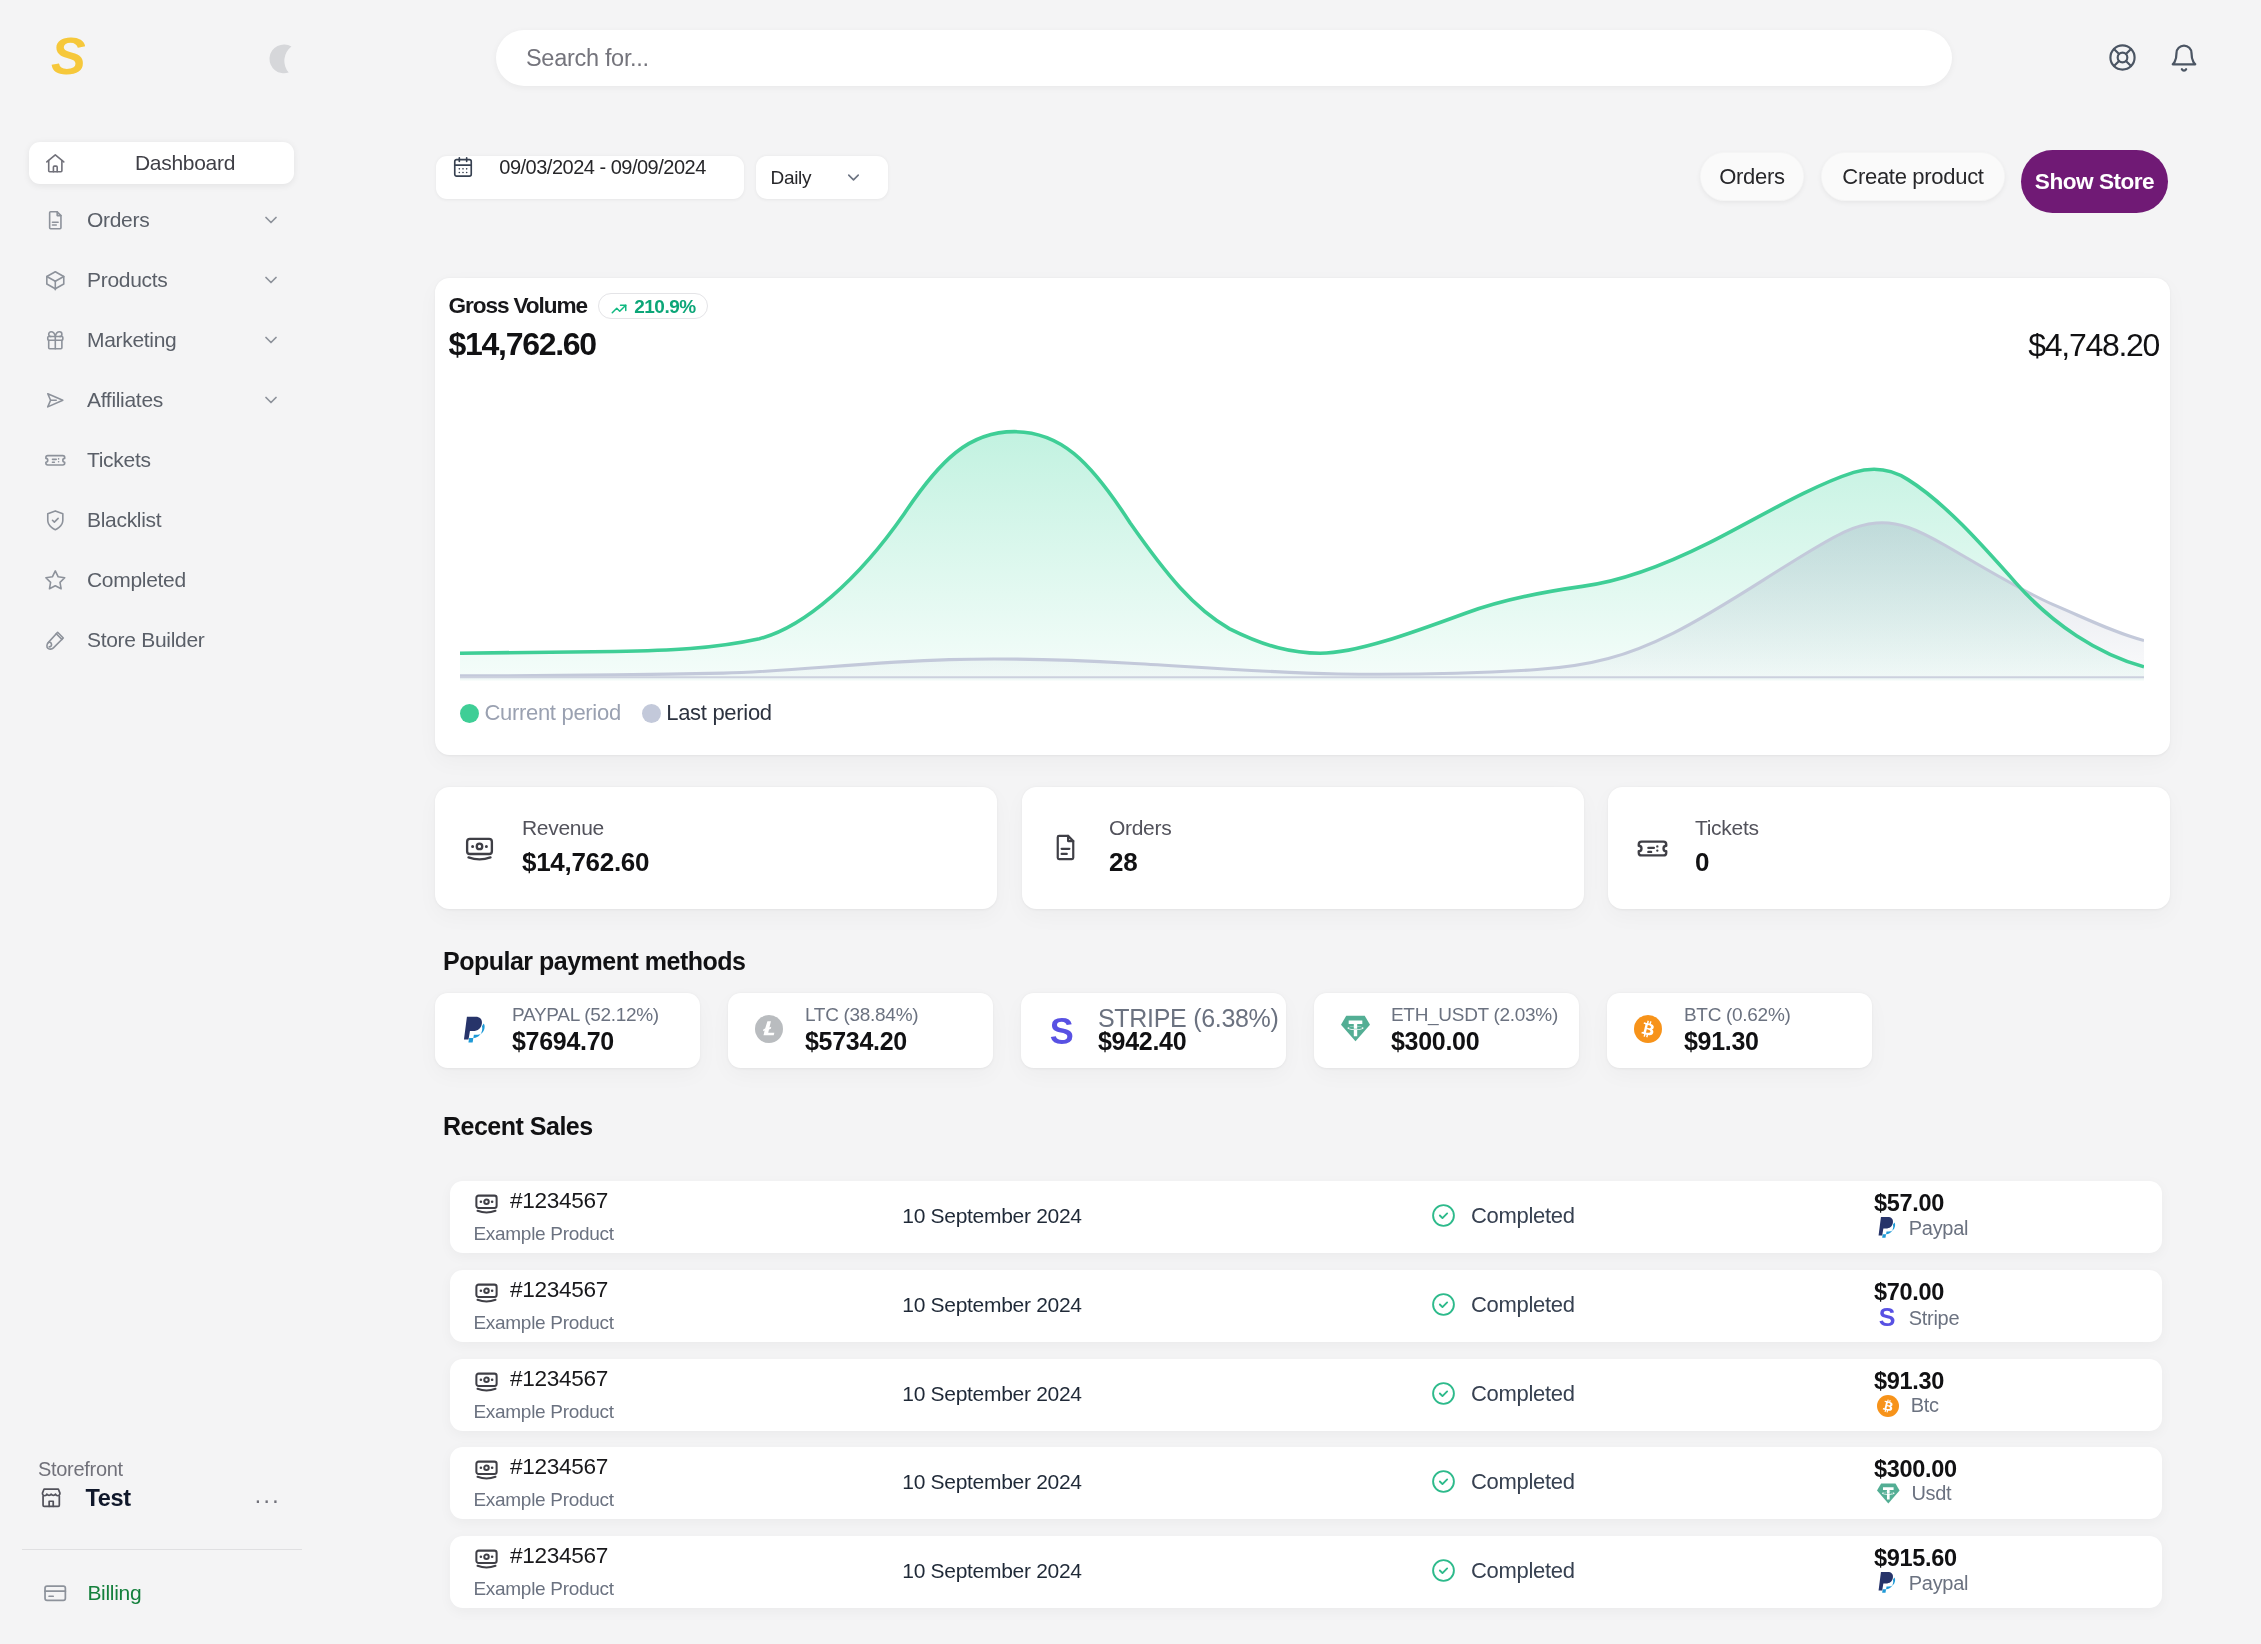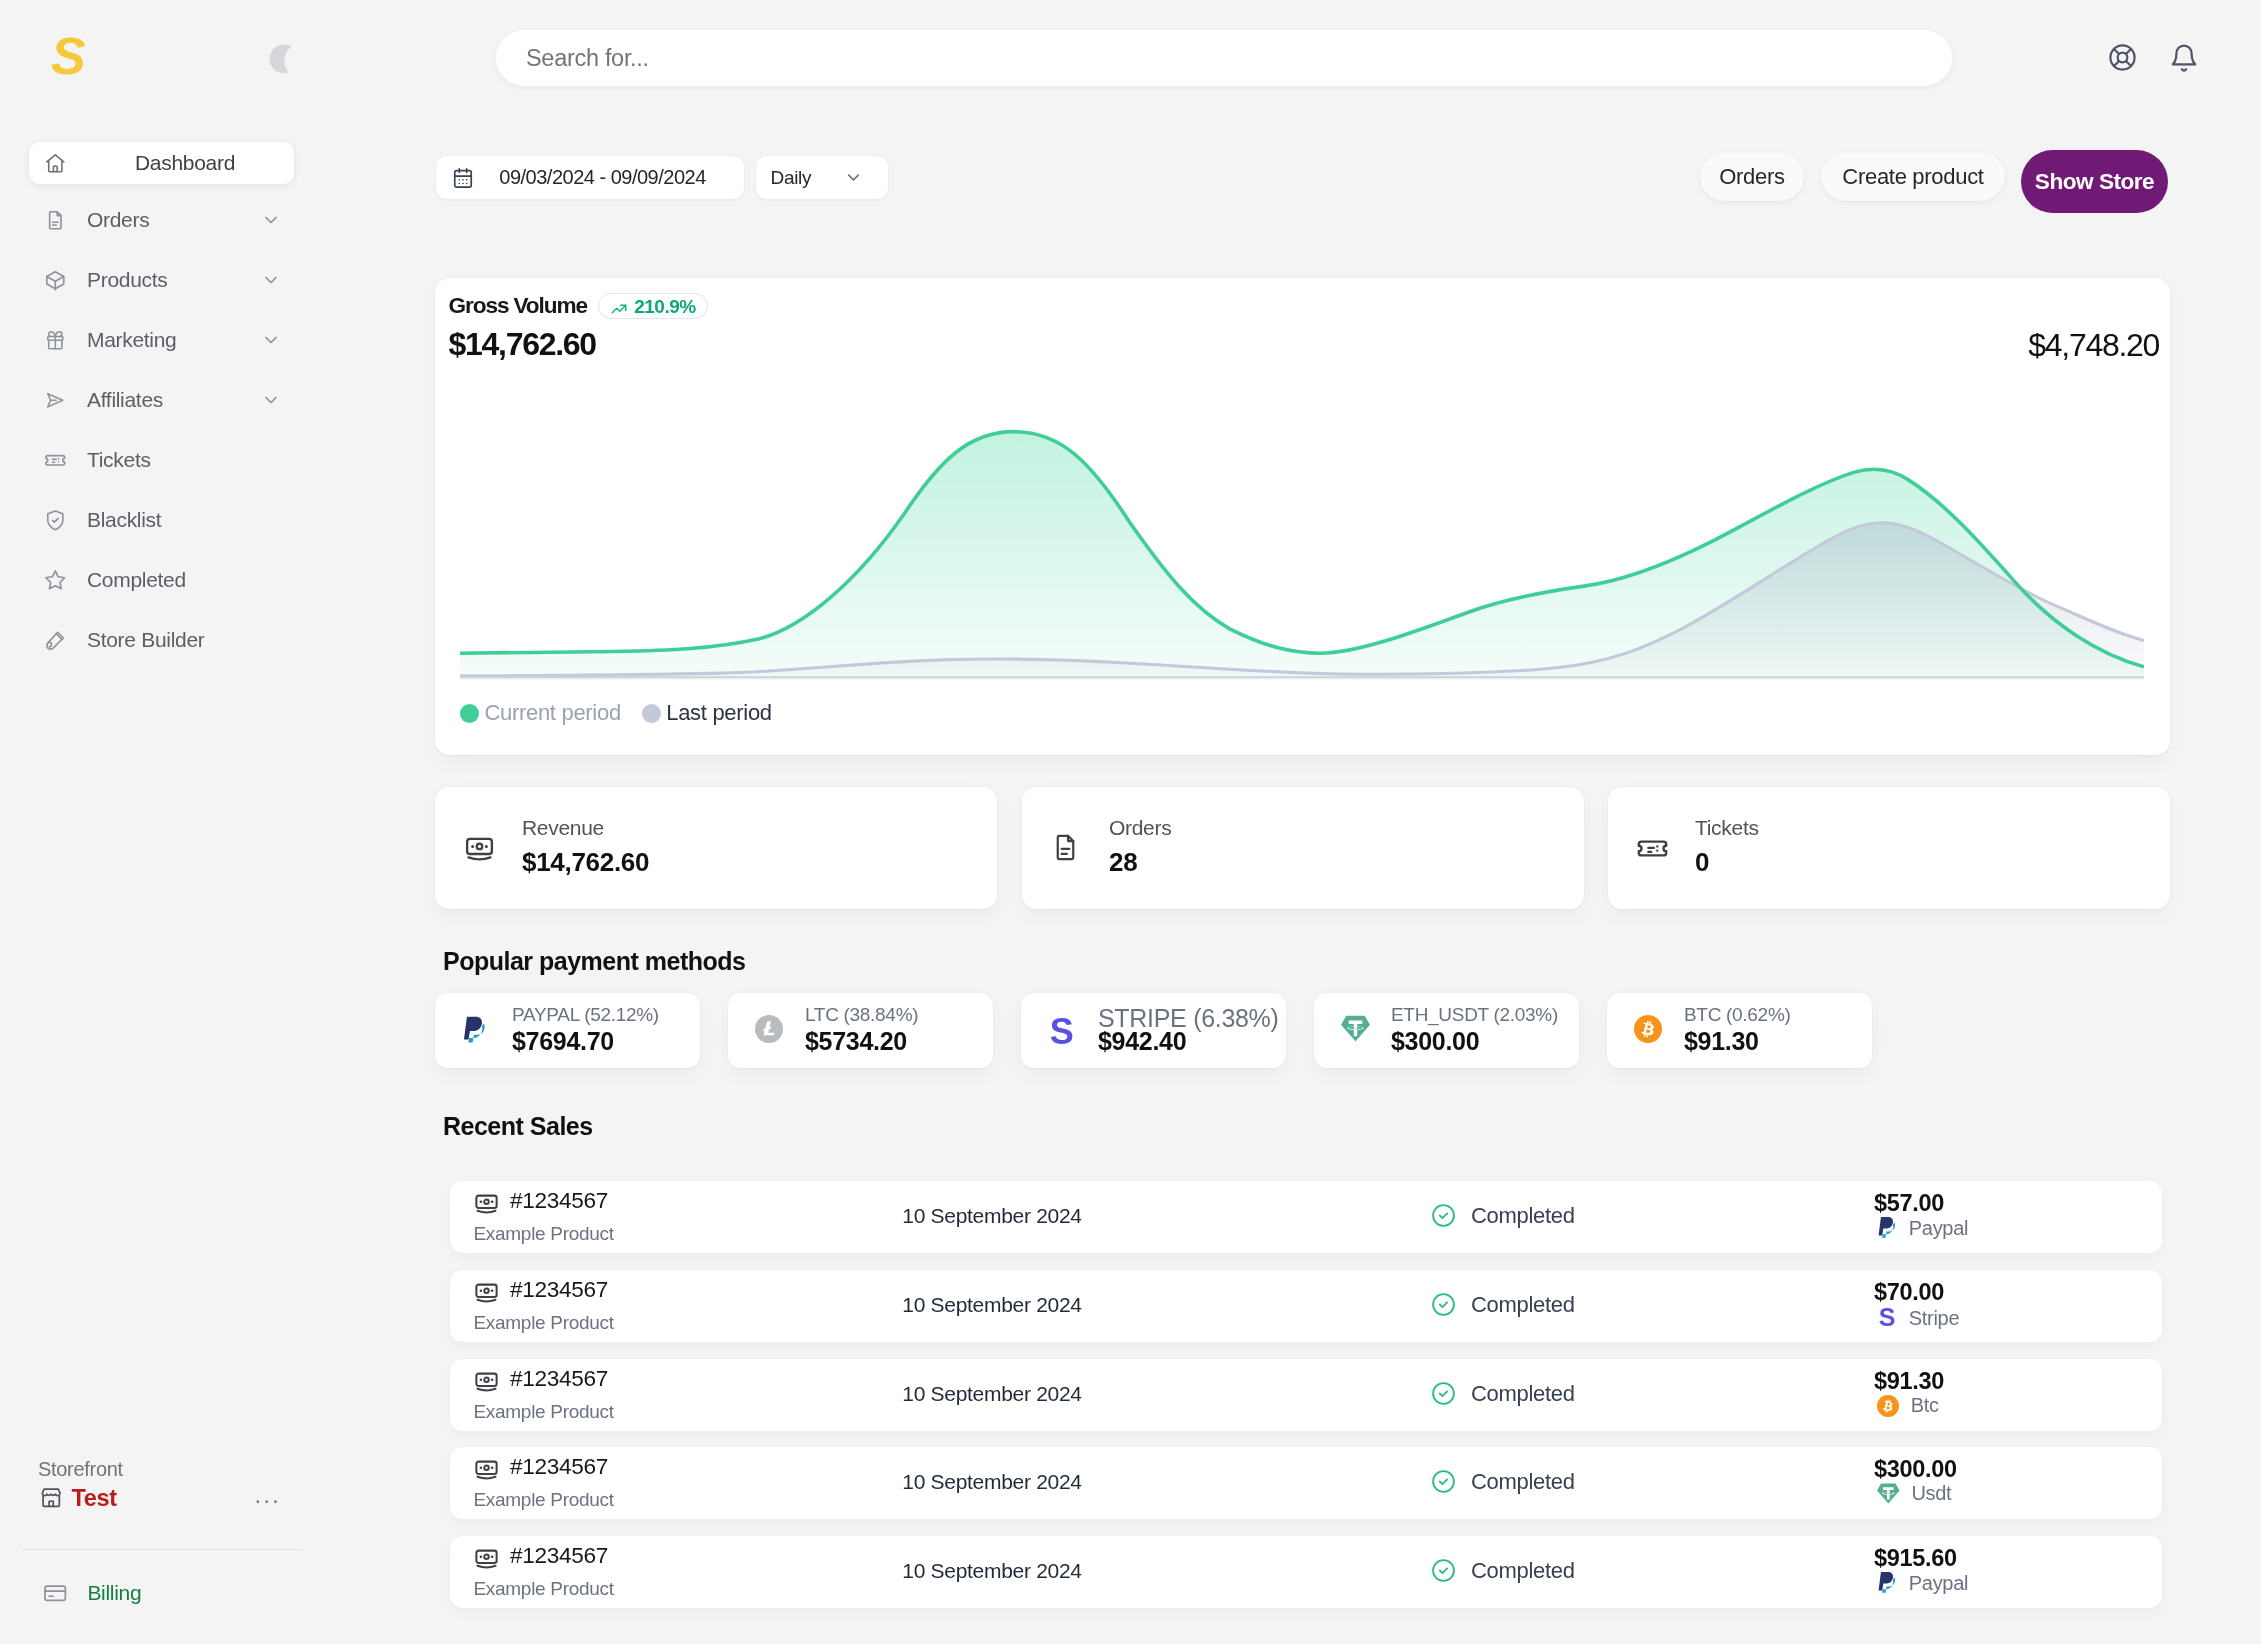--- a/index.html
+++ b/index.html
@@ -119,21 +119,21 @@
     </div>
   </div>
 
   <div class="abs" style="left:38px; top:1458px; font-size:20px; color:#71717a;">Storefront</div>
   <div class="abs" style="left:39px; top:1485px; display:flex; align-items:center;">
     <svg width="24.4" height="24.4" viewBox="0 0 24 24" fill="none" stroke="#52525b" stroke-width="1.7" stroke-linecap="round" stroke-linejoin="round">
         <path d="M4 10v9a1 1 0 0 0 1 1h14a1 1 0 0 0 1-1v-9"></path>
         <path d="M3.4 7 5 3h14l1.6 4a2.3 2.3 0 0 1-2.3 2.6 2.4 2.4 0 0 1-2.1-1.6 2.4 2.4 0 0 1-4.2 0 2.4 2.4 0 0 1-4.2 0A2.4 2.4 0 0 1 5.7 9.6 2.3 2.3 0 0 1 3.4 7z"></path>
         <path d="M10 20v-5h4v5"></path>
       </svg>
-    <span style="font-size:23.5px; font-weight:600; color:#b91c1c; margin-left:8px;">Test</span>
+    <span style="font-size:23.5px; font-weight:600; color:#0f172a; margin-left:22px;">Test</span>
   </div>
   <div class="abs" style="left:254px; top:1487px; font-size:23.5px; color:#71717a; letter-spacing:0.9px;">···</div>
   <div class="abs" style="left:22px; top:1549px; width:280px; height:0.9px; background:#e0e0e2;"></div>
   <div class="abs" style="left:43px; top:1581px; display:flex; align-items:center;">
     <svg width="24.4" height="24.4" viewBox="0 0 24 24" fill="none" stroke="#8d929b" stroke-width="1.7" stroke-linecap="round" stroke-linejoin="round">
         <rect x="2" y="5" width="20" height="14" rx="2"></rect>
         <path d="M2 10h20"></path>
         <path d="M6 15h4"></path>
       </svg>
     <span style="font-size:21px; color:#15803d; margin-left:20px;">Billing</span>
@@ -151,21 +151,21 @@
       <path d="m9.17 14.83-4.24 4.24"></path>
     </svg>
 </div>
 <div class="abs" style="left:2169px; top:43px;">
   <svg width="30" height="30" viewBox="0 0 24 24" fill="none" stroke="#4b5563" stroke-width="1.8" stroke-linecap="round" stroke-linejoin="round">
       <path d="M6 8a6 6 0 0 1 12 0c0 7 3 9 3 9H3s3-2 3-9"></path>
       <path d="M10.3 21a1.94 1.94 0 0 0 3.4 0"></path>
     </svg>
 </div>
 
-<div class="abs" style="left:436px; top:156px; width:308px; height:43px; background:#fff; border-radius:11px; box-shadow:0 0.9px 3.6px rgba(0,0,0,0.06); display:flex; align-items:center; padding-left:16.3px;">
+<div class="abs" style="left:436px; top:156px; width:308px; height:43px; background:#fff; border-radius:11px; box-shadow:0 0.9px 3.6px rgba(0,0,0,0.06); display:flex; align-items:flex-start; padding-left:16.3px;">
   <svg width="22" height="22" viewBox="0 0 24 24" fill="none" stroke="#374151" stroke-width="1.8" stroke-linecap="round" stroke-linejoin="round">
       <rect x="3" y="4" width="18" height="18" rx="2"></rect>
       <path d="M16 2v4M8 2v4M3 10h18"></path>
       <path d="M8 14h.01M12 14h.01M16 14h.01M8 18h.01M12 18h.01M16 18h.01"></path>
     </svg>
   <span style="font-size:20px; color:#27272a; margin-left:25px; white-space:nowrap; letter-spacing:-0.5px;">09/03/2024 - 09/09/2024</span>
 </div>
 <div class="abs" style="left:756px; top:156px; width:132px; height:43px; background:#fff; border-radius:11px; box-shadow:0 0.9px 3.6px rgba(0,0,0,0.06); display:flex; align-items:center; padding:0 14.5px;">
   <span style="font-size:19px; color:#27272a;">Daily</span>
   <svg style="margin-left:auto; margin-right:11px;" width="19" height="19" viewBox="0 0 24 24" fill="none" stroke="#6b7280" stroke-width="2" stroke-linecap="round" stroke-linejoin="round">

